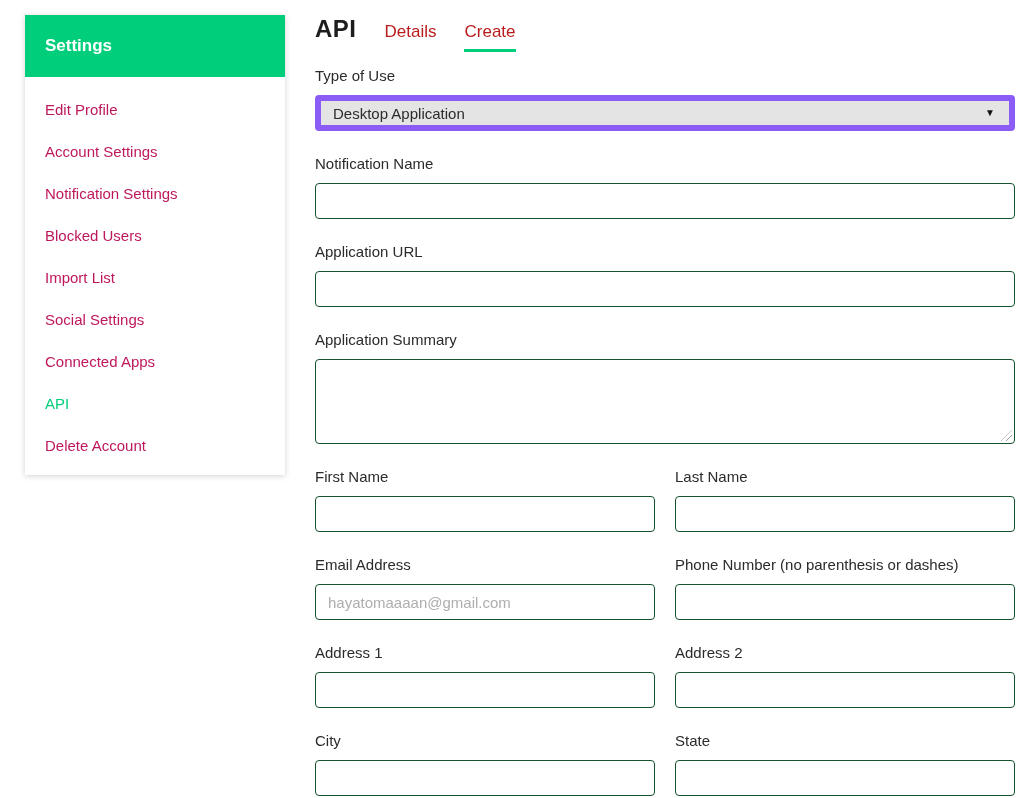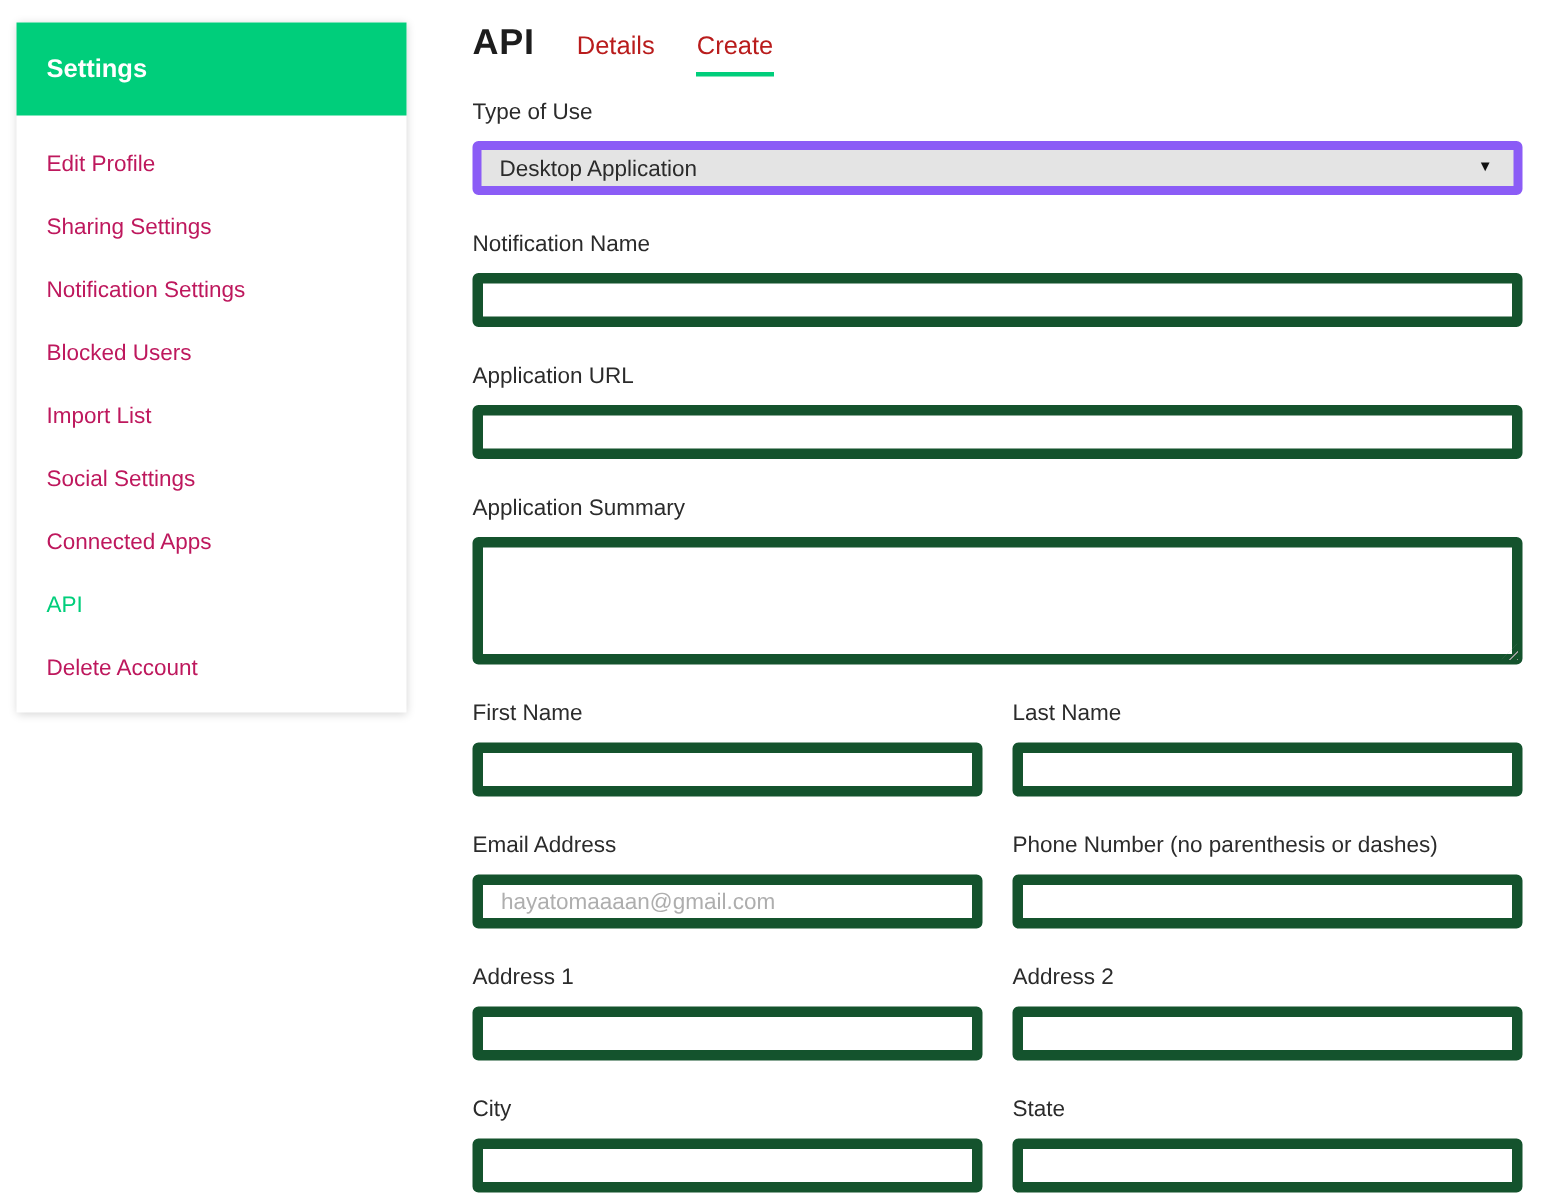--- a/index.html
+++ b/index.html
@@ -7,21 +7,21 @@
     width: 1035px; height: 798px;
     overflow: hidden;
     background: #ffffff;
     font-family: "Liberation Sans", "DejaVu Sans", sans-serif;
     color: #2e2e2e;
   }
 
   
   .sidebar {
     position: absolute;
-    left: 11px; top: 15px;
+    left: 25px; top: 15px;
     width: 260px;
     background: #ffffff;
     box-shadow: 0 1px 6px rgba(0,0,0,0.18);
     padding-bottom: 8px;
   }
   .sidebar-header {
     background: #00ce7b;
     height: 62px;
     display: flex;
     align-items: center;
@@ -75,21 +75,21 @@
   .field-label {
     display: block;
     font-size: 15px;
     color: #2b2b2b;
     line-height: 20px;
     margin-bottom: 9px;
   }
   .text-input, .textarea {
     width: 100%;
     height: 36px;
-    border: 7px solid #14532d;
+    border: 1px solid #14532d;
     border-radius: 4px;
     background: #ffffff;
     font-family: "Liberation Sans", "DejaVu Sans", sans-serif;
     font-size: 15px;
     color: #333333;
     padding: 0 12px;
     outline: none;
   }
   .text-input::placeholder { color: #aeaeae; }
 
@@ -141,21 +141,21 @@
 </style>
 </head>
 <body>
 
 <div class="sidebar">
   <div class="sidebar-header">
     <span>Settings</span>
   </div>
   <div class="sidebar-list">
     <div class="sidebar-item">Edit Profile</div>
-    <div class="sidebar-item">Sharing Settings</div>
+    <div class="sidebar-item">Account Settings</div>
     <div class="sidebar-item">Notification Settings</div>
     <div class="sidebar-item">Blocked Users</div>
     <div class="sidebar-item">Import List</div>
     <div class="sidebar-item">Social Settings</div>
     <div class="sidebar-item">Connected Apps</div>
     <div class="sidebar-item active">API</div>
     <div class="sidebar-item">Delete Account</div>
   </div>
 </div>
 

